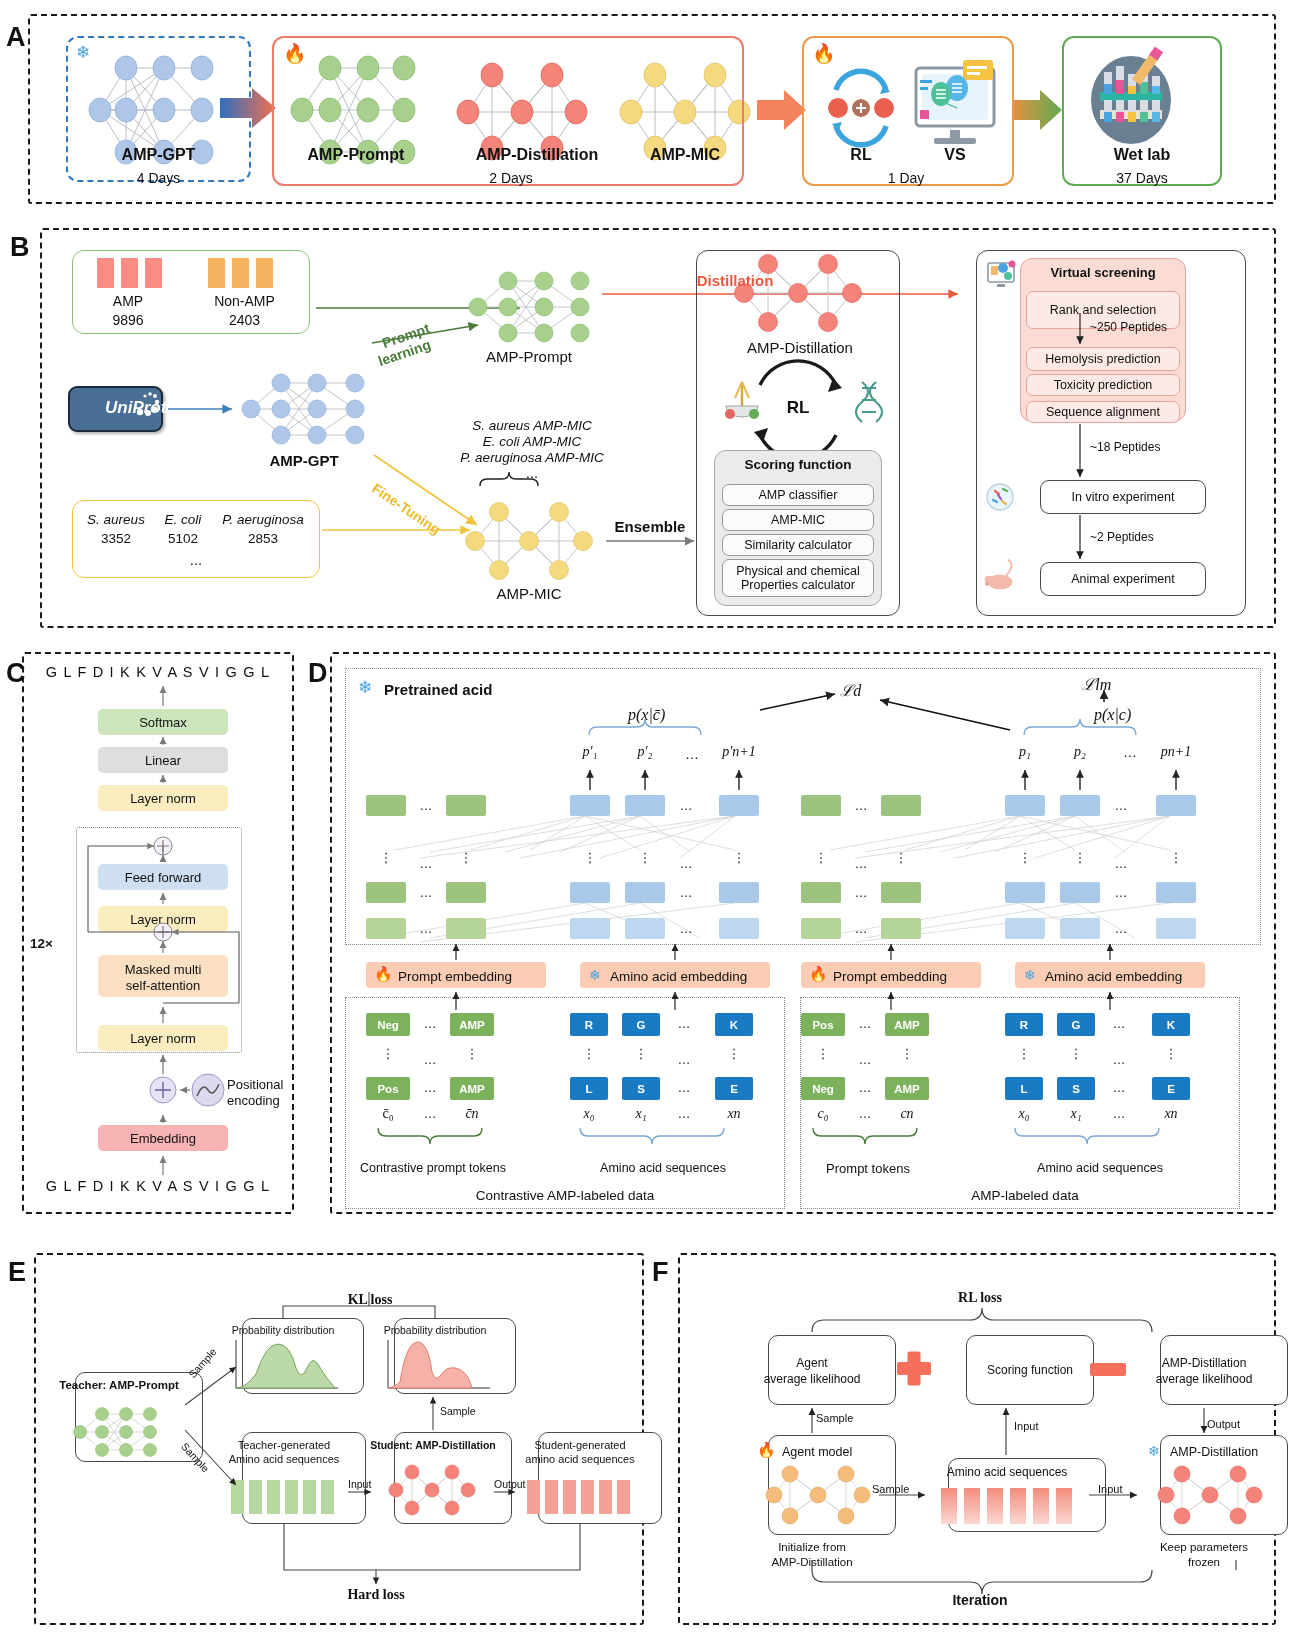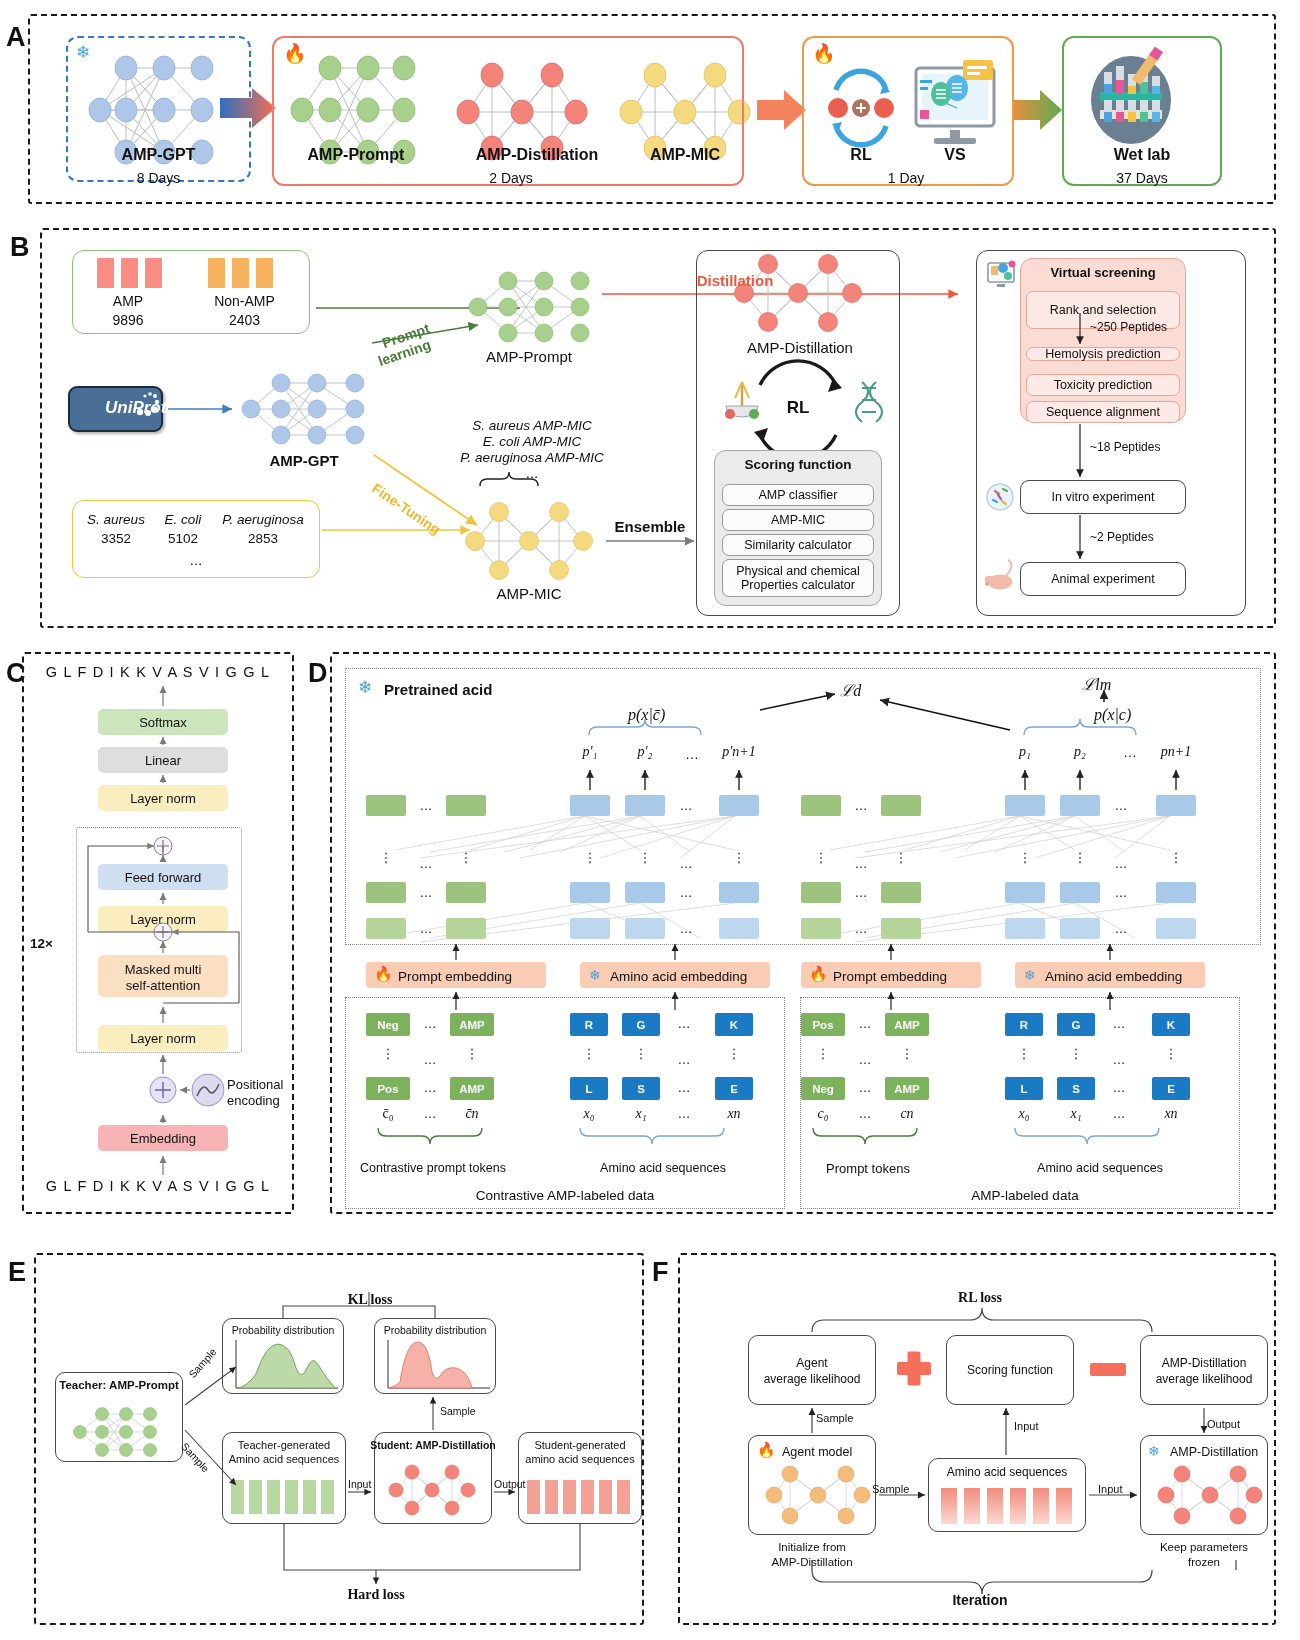--- a/index.html
+++ b/index.html
@@ -32,21 +32,21 @@
   .grnbox{background:#7cb25c;}
   .blubox{background:#1a7ac4;}
   .plainbox{position:absolute;border-radius:2px;}
   .vdots{position:absolute;font-size:13px;letter-spacing:0;line-height:4px;text-align:center;}
   .hdots{position:absolute;font-size:13px;text-align:center;}
   .sf{position:absolute;box-sizing:border-box;border:1px solid #9a9a9a;border-radius:7px;background:#fbfbfb;
      display:flex;align-items:center;justify-content:center;text-align:center;font-size:12.5px;line-height:1.12;}
   .vsrow{position:absolute;box-sizing:border-box;border:1px solid #e8a59a;border-radius:7px;background:#fdeae6;
      display:flex;align-items:center;justify-content:center;text-align:center;font-size:12.5px;}
   .wbox{position:absolute;box-sizing:border-box;border:1.4px solid #4a4a4a;border-radius:9px;background:#fff;
-     display:flex;align-items:center;justify-content:center;text-align:center;font-size:12.5px;line-height:1.2;}
+     display:flex;align-items:center;justify-content:center;text-align:center;font-size:12.5px;line-height:1.2;margin-left:20px;}
 </style>
 </head>
 <body>
 
 <div class="plab" style="left:6px;top:22px;">A</div>
 <div class="panel" id="pA"></div>
 
 <div class="rbox" style="left:66px;top:36px;width:185px;height:146px;border:2.2px dashed #2f79c0;"></div>
 <div class="flame snow" style="position:absolute;left:76px;top:44px;">❄</div>
 <svg width="1300" height="1640" style="pointer-events:none">
@@ -198,21 +198,21 @@
   </g>
 </svg>
 
 <div class="rbox" style="left:272px;top:36px;width:472px;height:150px;border:2px solid #f07a6a;"></div>
 <div class="flame" style="position:absolute;left:283px;top:44px;">🔥</div>
 <div class="rbox" style="left:802px;top:36px;width:212px;height:150px;border:2px solid #eb9a4a;"></div>
 <div class="flame" style="position:absolute;left:812px;top:44px;">🔥</div>
 <div class="rbox" style="left:1062px;top:36px;width:160px;height:150px;border:2px solid #5faa52;"></div>
 
 <div class="lbl c b" style="left:66px;top:146px;width:185px;font-size:16px;">AMP-GPT</div>
-<div class="lbl c" style="left:66px;top:170px;width:185px;font-size:14px;">8 Days</div>
+<div class="lbl c" style="left:66px;top:170px;width:185px;font-size:14px;">4 Days</div>
 <div class="lbl c b" style="left:286px;top:146px;width:140px;font-size:16px;">AMP-Prompt</div>
 <div class="lbl c b" style="left:452px;top:146px;width:170px;font-size:16px;">AMP-Distillation</div>
 <div class="lbl c b" style="left:620px;top:146px;width:130px;font-size:16px;">AMP-MIC</div>
 <div class="lbl c" style="left:436px;top:170px;width:150px;font-size:14px;">2 Days</div>
 <div class="lbl c b" style="left:826px;top:146px;width:70px;font-size:16px;">RL</div>
 <div class="lbl c b" style="left:920px;top:146px;width:70px;font-size:16px;">VS</div>
 <div class="lbl c" style="left:846px;top:170px;width:120px;font-size:14px;">1 Day</div>
 <div class="lbl c b" style="left:1062px;top:146px;width:160px;font-size:16px;">Wet lab</div>
 <div class="lbl c" style="left:1062px;top:170px;width:160px;font-size:14px;">37 Days</div>
 
@@ -400,21 +400,21 @@
 <div class="sf" style="left:722px;top:534px;width:152px;height:22px;">Similarity calculator</div>
 <div class="sf" style="left:722px;top:559px;width:152px;height:38px;">
   <span style="display:block"><span style="white-space:pre-line">Physical and chemical
 Properties calculator</span></span>
 </div>
 
 <div class="rbox" style="left:976px;top:250px;width:270px;height:366px;border:1.6px solid #4a4a4a;"></div>
 <div class="rbox" style="left:1020px;top:258px;width:166px;height:164px;border:1.5px solid #e8a59a;background:#fbdcd5;"></div>
 <div class="lbl c b" style="left:1020px;top:265px;width:166px;font-size:13px;">Virtual screening</div>
 <div class="vsrow" style="left:1026px;top:291px;width:154px;height:38px;background:#fdeae6;">Rank and selection</div>
-<div class="vsrow" style="left:1026px;top:347px;width:154px;height:14px;background:#fdeae6;">Hemolysis prediction</div>
+<div class="vsrow" style="left:1026px;top:347px;width:154px;height:24px;background:#fdeae6;">Hemolysis prediction</div>
 <div class="vsrow" style="left:1026px;top:374px;width:154px;height:22px;background:#fdeae6;">Toxicity prediction</div>
 <div class="vsrow" style="left:1026px;top:401px;width:154px;height:22px;background:#fdeae6;">Sequence alignment</div>
 <div class="lbl" style="left:1090px;top:320px;font-size:12px;">~250 Peptides</div>
 <div class="lbl" style="left:1090px;top:440px;font-size:12px;">~18 Peptides</div>
 <div class="lbl" style="left:1090px;top:530px;font-size:12px;">~2 Peptides</div>
 <div class="wbox" style="left:1020px;top:480px;width:166px;height:34px;">In vitro experiment</div>
 <div class="wbox" style="left:1020px;top:562px;width:166px;height:34px;">Animal experiment</div>
 <svg width="1300" height="1640" style="pointer-events:none">
   <path d="M1080 313 L1080 344" stroke="#333" stroke-width="1.3" marker-end="url(#arrBlk)"></path>
   <path d="M1080 424 L1080 477" stroke="#333" stroke-width="1.3" marker-end="url(#arrBlk)"></path>

